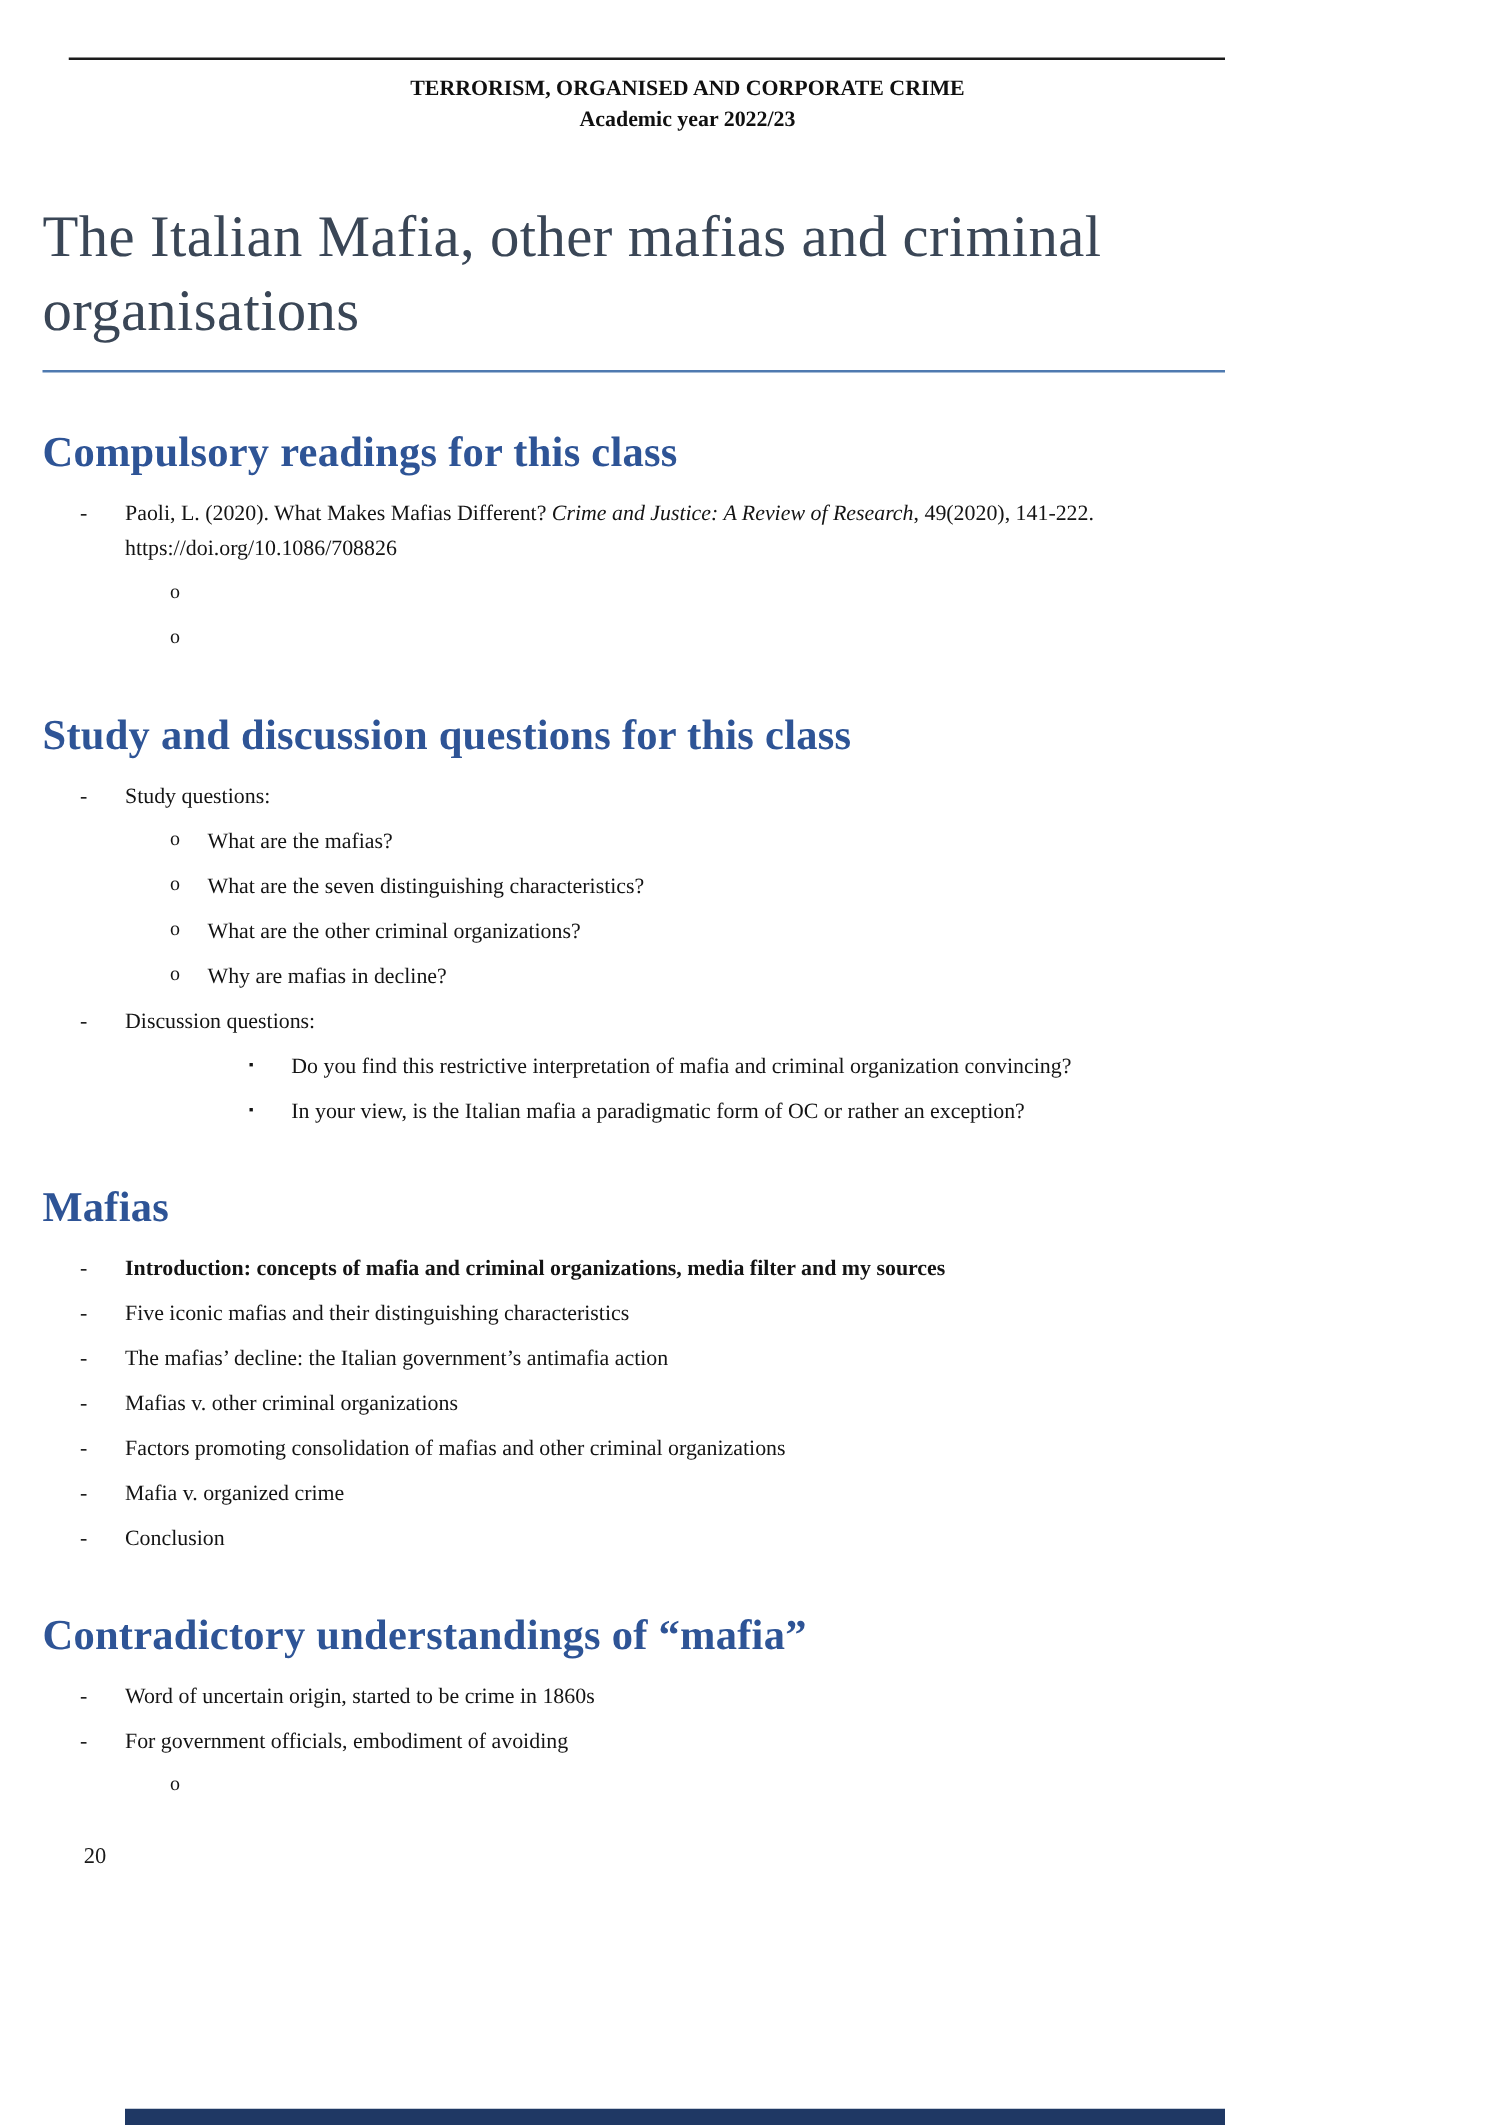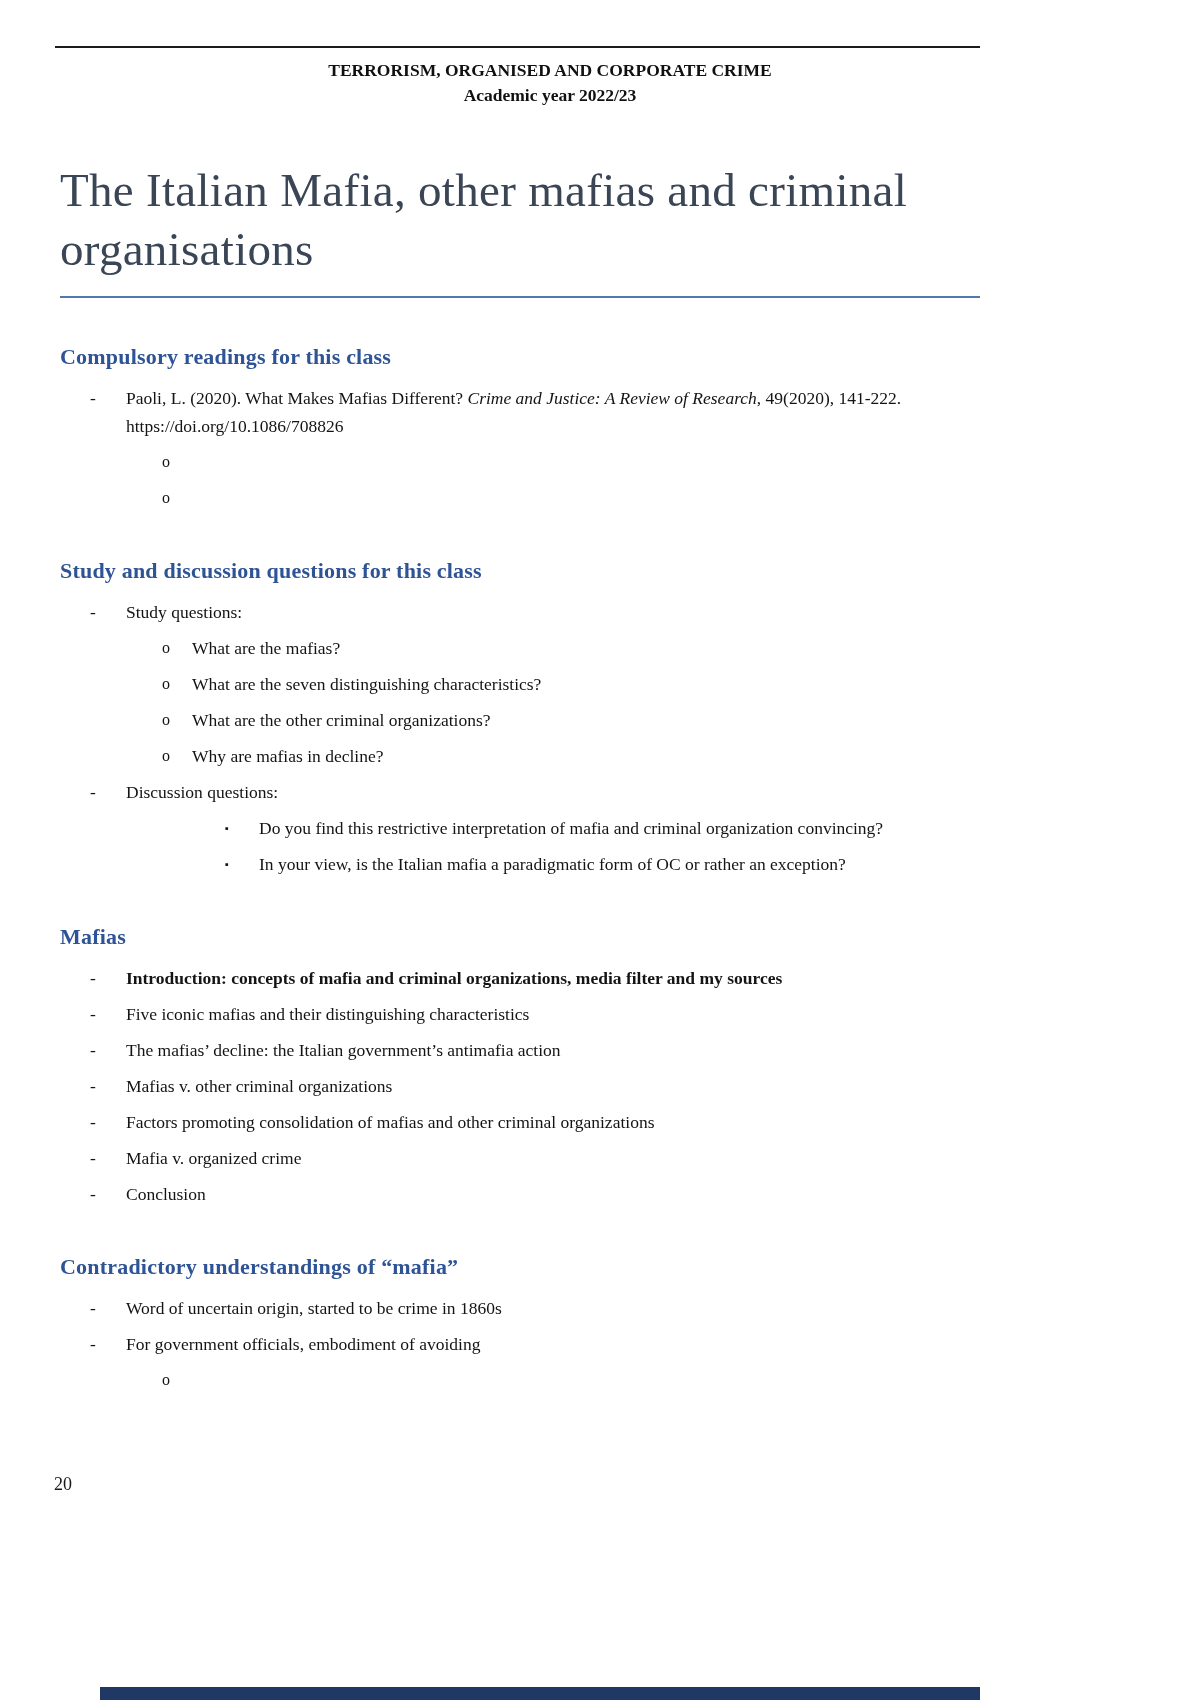--- a/index.html
+++ b/index.html
@@ -29,36 +29,36 @@
   .doc-header{
     margin:10px 0 0 55px;
     width:990px;
     text-align:center;
     font-weight:bold;
     font-size:17.5px;
     line-height:1.45;
     color:#101010;
   }
   .content{
-    margin-left:60px;
+    margin-left:34px;
     width:975px;
   }
   h1.title{
     margin:52px 0 0 0;
     padding:0 0 16px 0;
     font-size:47px;
     font-weight:400;
     line-height:1.27;
     color:var(--title-color);
     border-bottom:2px solid var(--rule);
     letter-spacing:.3px;
   }
   h2.section-heading{
     margin:46px 0 14px 0;
-    font-size:22px;
+    font-size:34px;
     font-weight:bold;
     color:var(--heading);
     letter-spacing:.2px;
   }
   .li{
     display:flex;
     margin:0 0 8px 0;
     font-size:17.5px;
     line-height:28px;
   }
@@ -66,21 +66,21 @@
   .li .text{flex:1 1 auto;}
   .li .text.bold{font-weight:bold;}
   .lvl1{padding-left:30px;}
   .lvl1 .bullet{width:36px;}
   .lvl2{padding-left:102px;}
   .lvl2 .bullet{width:30px;font-size:16px;}
   .lvl3{padding-left:165px;}
   .lvl3 .bullet{width:34px;font-size:11px;}
   .page-number{
     position:absolute;
-    left:54px;
+    left:67px;
     top:1474px;
     font-size:18px;
     color:#1a1a1a;
   }
   .footer-bar{
     position:absolute;
     left:100px;
     bottom:0;
     width:1000px;
     height:13px;

